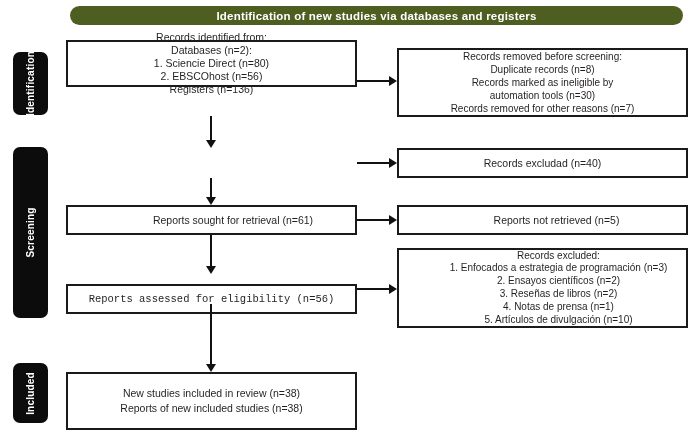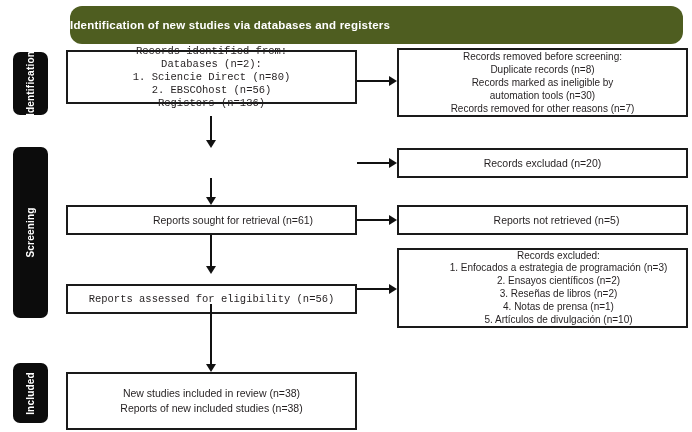--- a/index.html
+++ b/index.html
@@ -1,23 +1,23 @@
 <!DOCTYPE html>
 <html><head>
 <meta charset="utf-8">
 <style>
   html,body{margin:0;padding:0;background:#fff;}
   .canvas{
     position:relative;width:692px;height:432px;background:#ffffff;
     font-family:"Liberation Sans",sans-serif;color:#231f20;overflow:hidden;
   }
   .header{
-    position:absolute;left:70px;top:6px;width:613px;height:38px;
+    position:absolute;left:70px;top:6px;width:613px;height:19px;
     background:#4e5d20;border-radius:12px;
-    display:flex;align-items:center;justify-content:flex-start;
+    display:flex;align-items:center;justify-content:center;
     color:#ffffff;font-weight:bold;font-size:11.5px;letter-spacing:0.2px;
   }
   .stage{
     position:absolute;left:13px;width:35px;background:#0c0c0c;border-radius:7px;
     display:flex;align-items:center;justify-content:center;
   }
   .stage span{
     transform:rotate(-90deg);white-space:nowrap;color:#ffffff;
     font-weight:bold;font-size:10px;letter-spacing:0.2px;
   }
@@ -26,21 +26,21 @@
   .stage-included{top:363px;height:60px;}
   .box{
     position:absolute;box-sizing:border-box;background:#ffffff;
     border:2px solid #1a1a1a;
     display:flex;align-items:center;justify-content:center;text-align:center;
     font-size:10.5px;line-height:13px;padding:1px 4px;
   }
   .box span{white-space:pre-line;}
   .col-l{left:66px;width:291px;}
   .col-r{left:397px;width:291px;}
-  .b-identified{top:50px;height:54px;font-family:Liberation Mono, monospace;}
+  .b-identified{top:40px;height:47px;}
   .b-removed{top:48px;height:69px;font-size:10px;}
   .b-screened{top:148px;height:30px;}
   .b-excludad{top:148px;height:30px;}
   .b-sought{top:205px;height:30px;padding-left:47px;}
   .b-notretrieved{top:205px;height:30px;padding-left:32px;}
   .b-assessed{top:284px;height:30px;font-family:Liberation Mono, monospace;}
   .b-reasons{top:248px;height:80px;font-size:10px;line-height:12.8px;padding-left:36px;}
   .b-included{top:372px;height:58px;line-height:15px;}
   .vline{position:absolute;left:210px;width:2px;background:#111111;}
   .hline{position:absolute;height:2px;background:#111111;}
@@ -82,21 +82,21 @@
 Registers (n=136)</span>
   </div>
   <div class="box col-r b-removed">
     <span>Records removed before screening:
 Duplicate records (n=8)
 Records marked as ineligible by
 automation tools (n=30)
 Records removed for other reasons (n=7)</span>
   </div>
   <div class="box col-r b-excludad">
-    <span>Records excludad (n=20)</span>
+    <span>Records excludad (n=40)</span>
   </div>
   <div class="box col-l b-sought">
     <span>Reports sought for retrieval (n=61)</span>
   </div>
   <div class="box col-r b-notretrieved">
     <span>Reports not retrieved (n=5)</span>
   </div>
   <div class="box col-l b-assessed">
     <span>Reports assessed for eligibility (n=56)</span>
   </div>

